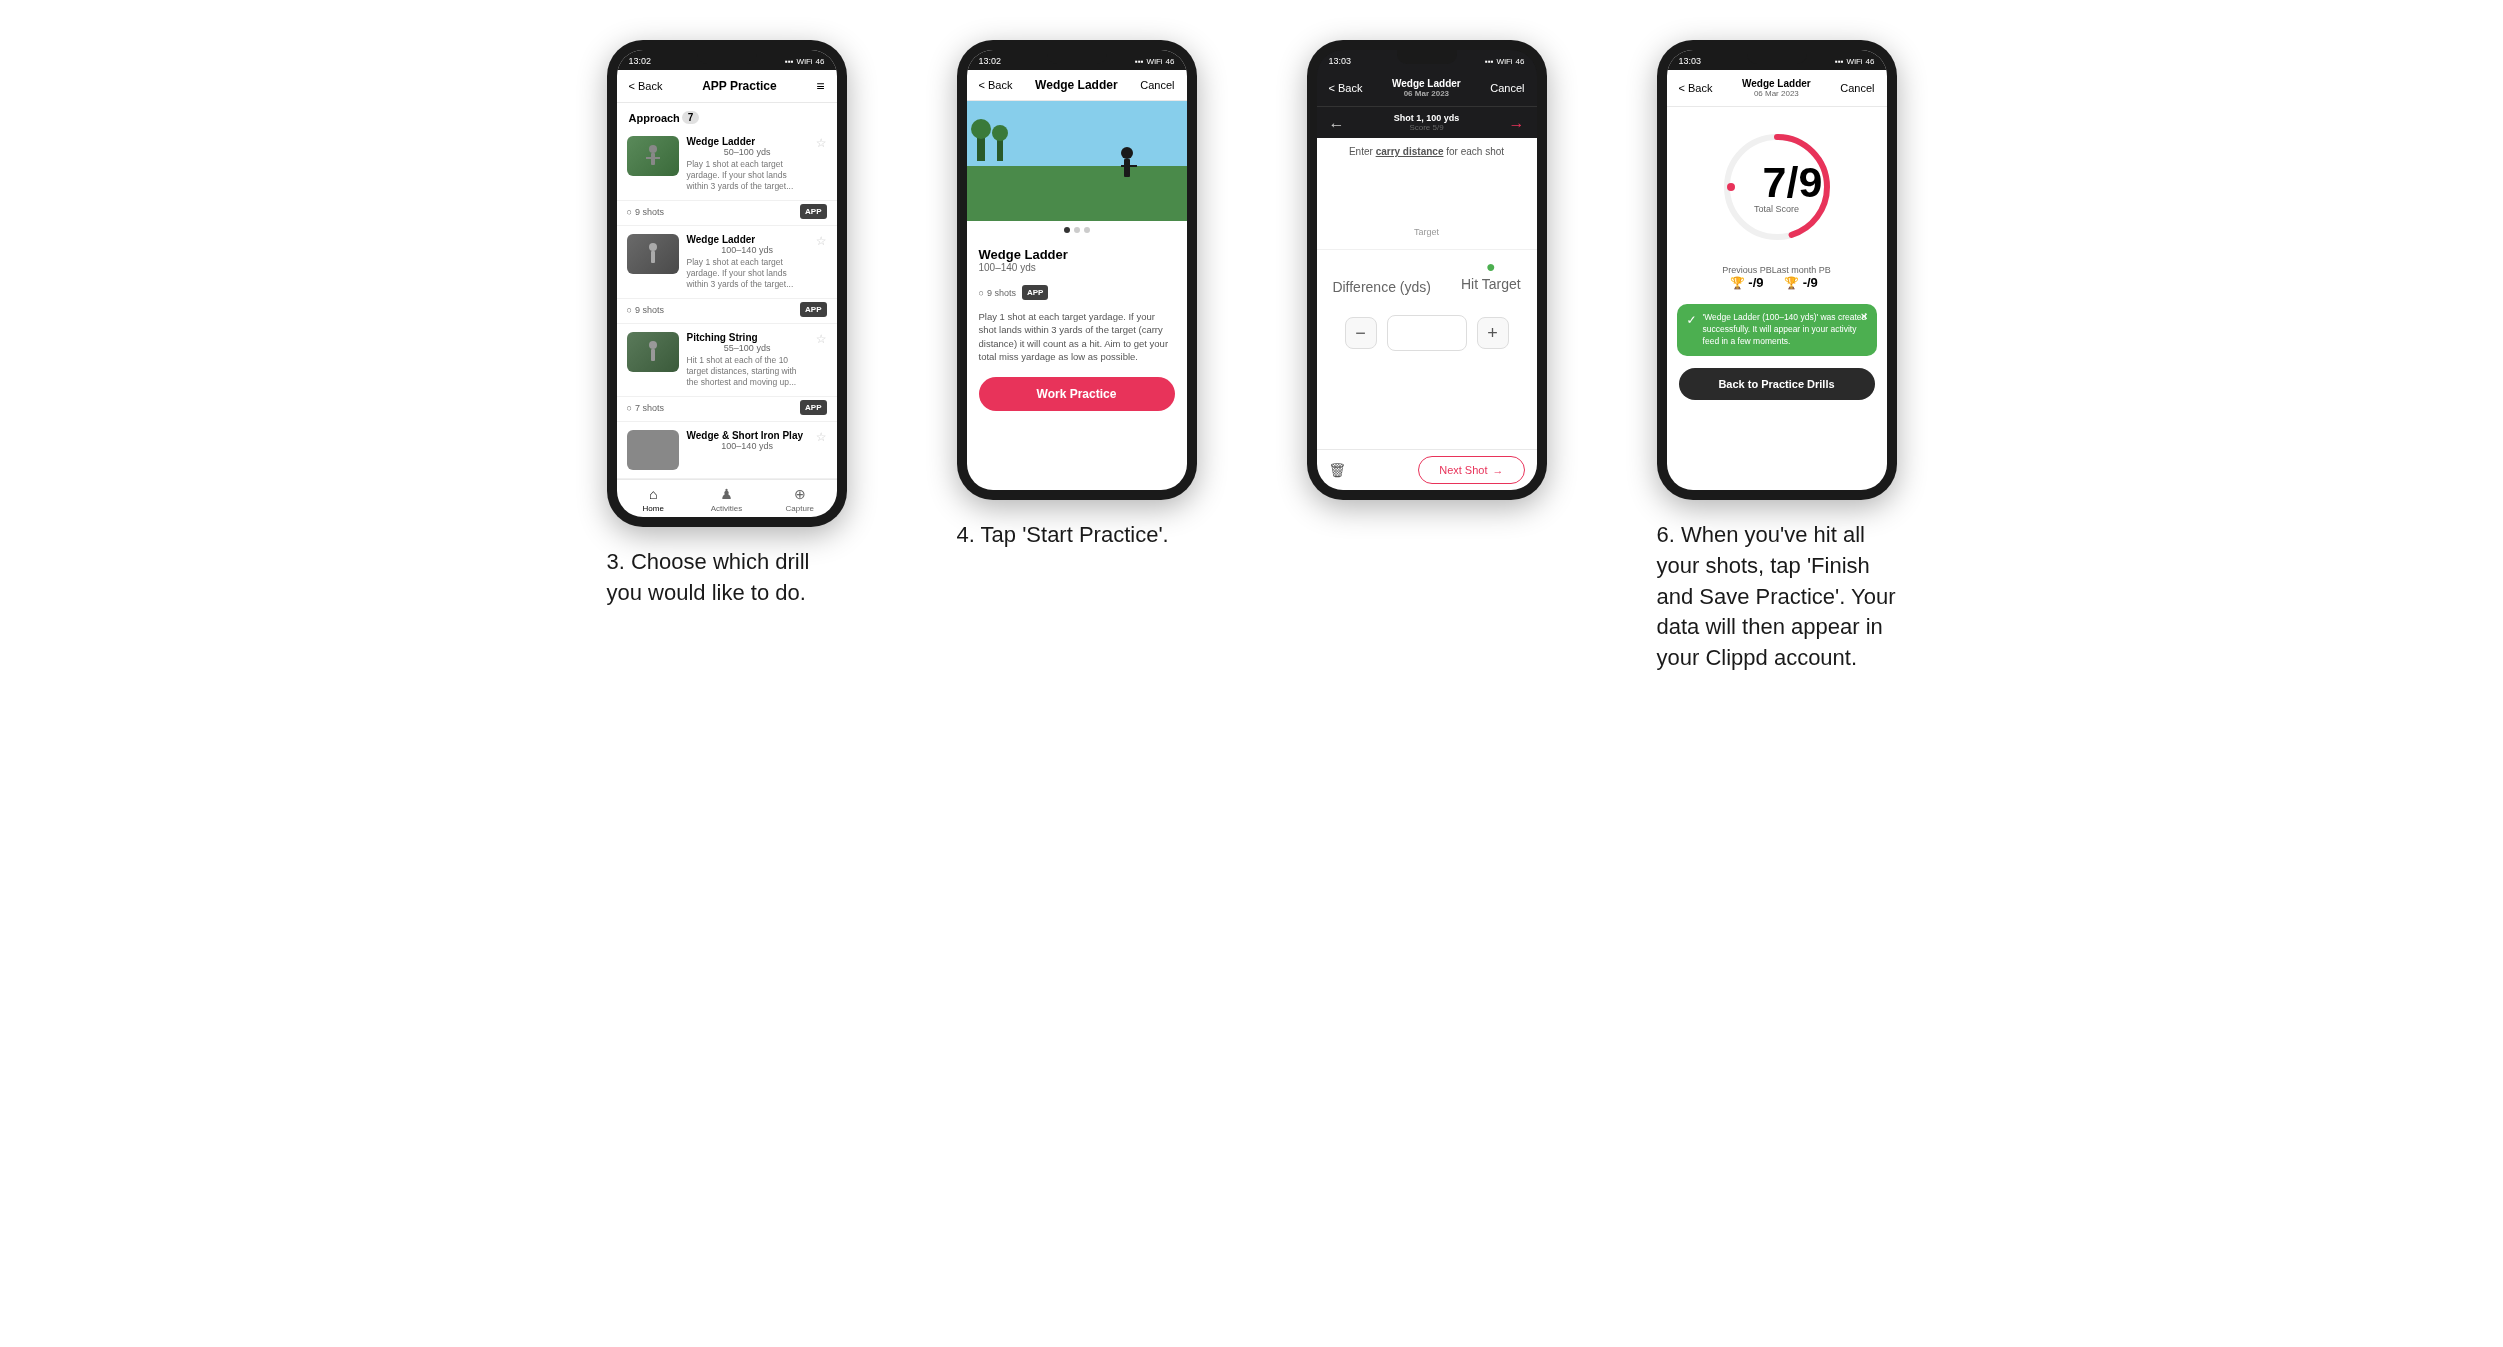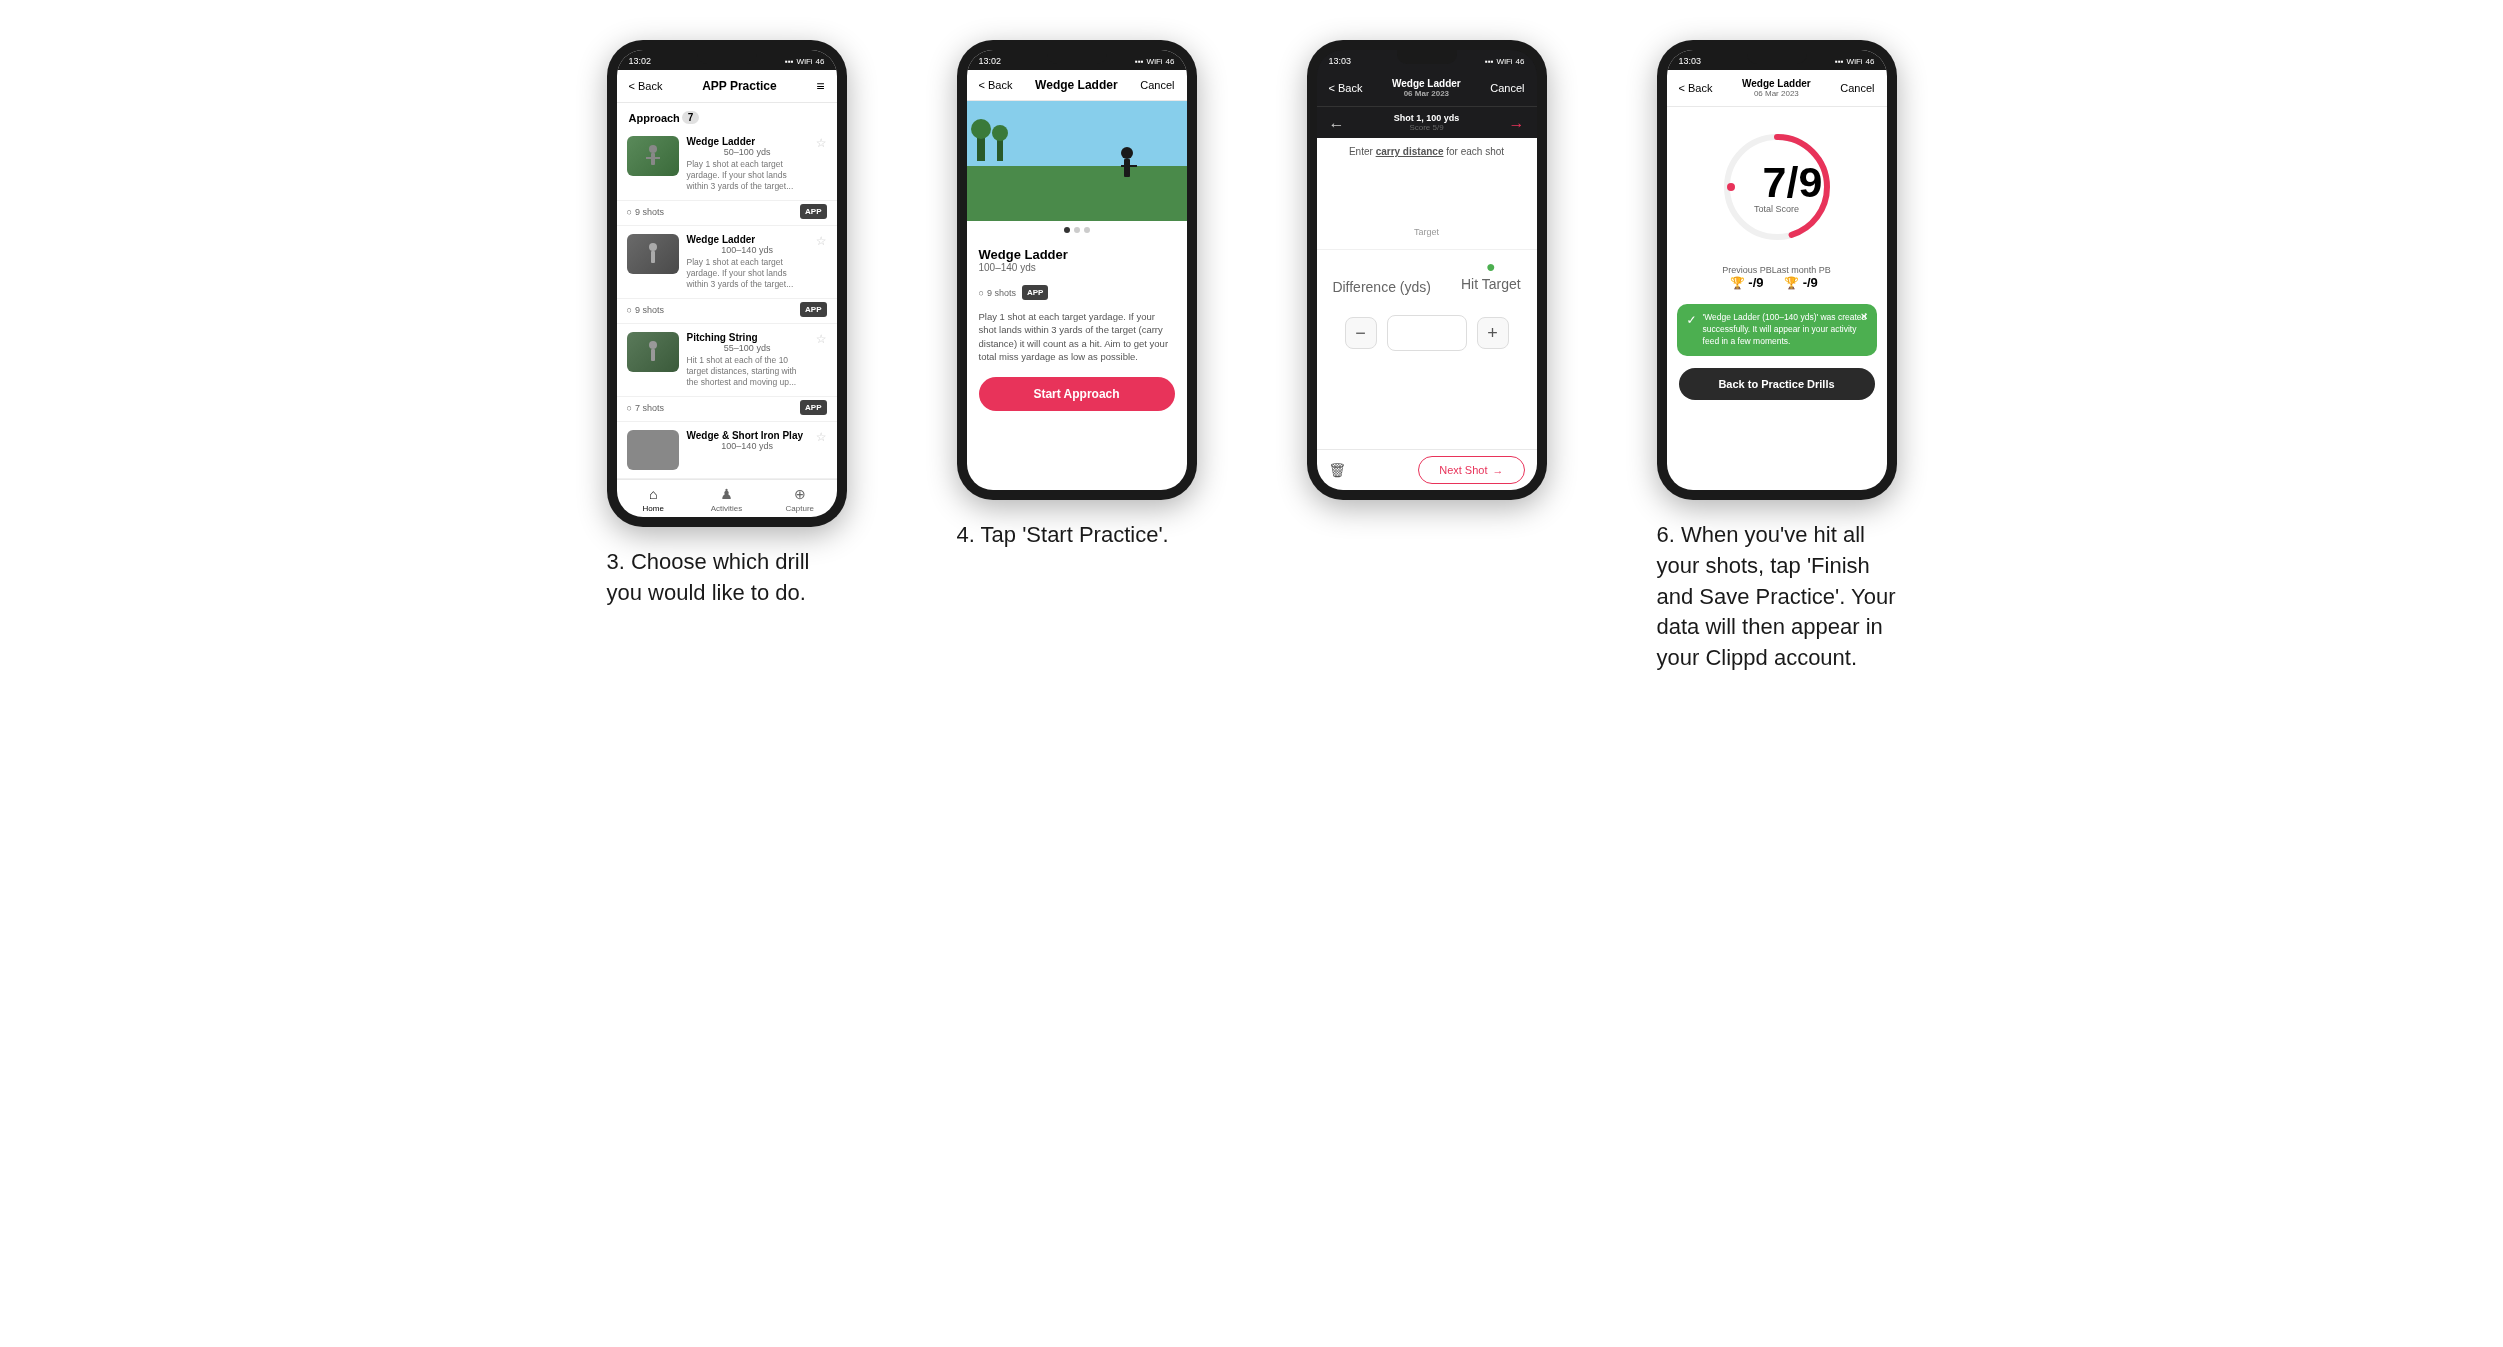--- a/index.html
+++ b/index.html
@@ -701,21 +701,21 @@
           <div class="drill-detail-yds">100–140 yds</div>
         </div>
         <div class="detail-meta">
           <span class="shots-info">
             <span>○</span>
             <span>9 shots</span>
           </span>
           <span class="app-badge">APP</span>
         </div>
         <div class="detail-desc">Play 1 shot at each target yardage. If your shot lands within 3 yards of the target (carry distance) it will count as a hit. Aim to get your total miss yardage as low as possible.</div>
-        <button class="start-practice-btn">Start Approach</button>
+        <button class="start-practice-btn">Work Practice</button>
       </div>
     </div>
     <div class="caption">4. Tap 'Start Practice'.</div>
   </div>
 
   <div class="phone-section">
     <div class="phone-frame">
       <div class="notch"></div>
       <div class="phone-screen dark-screen">
 

